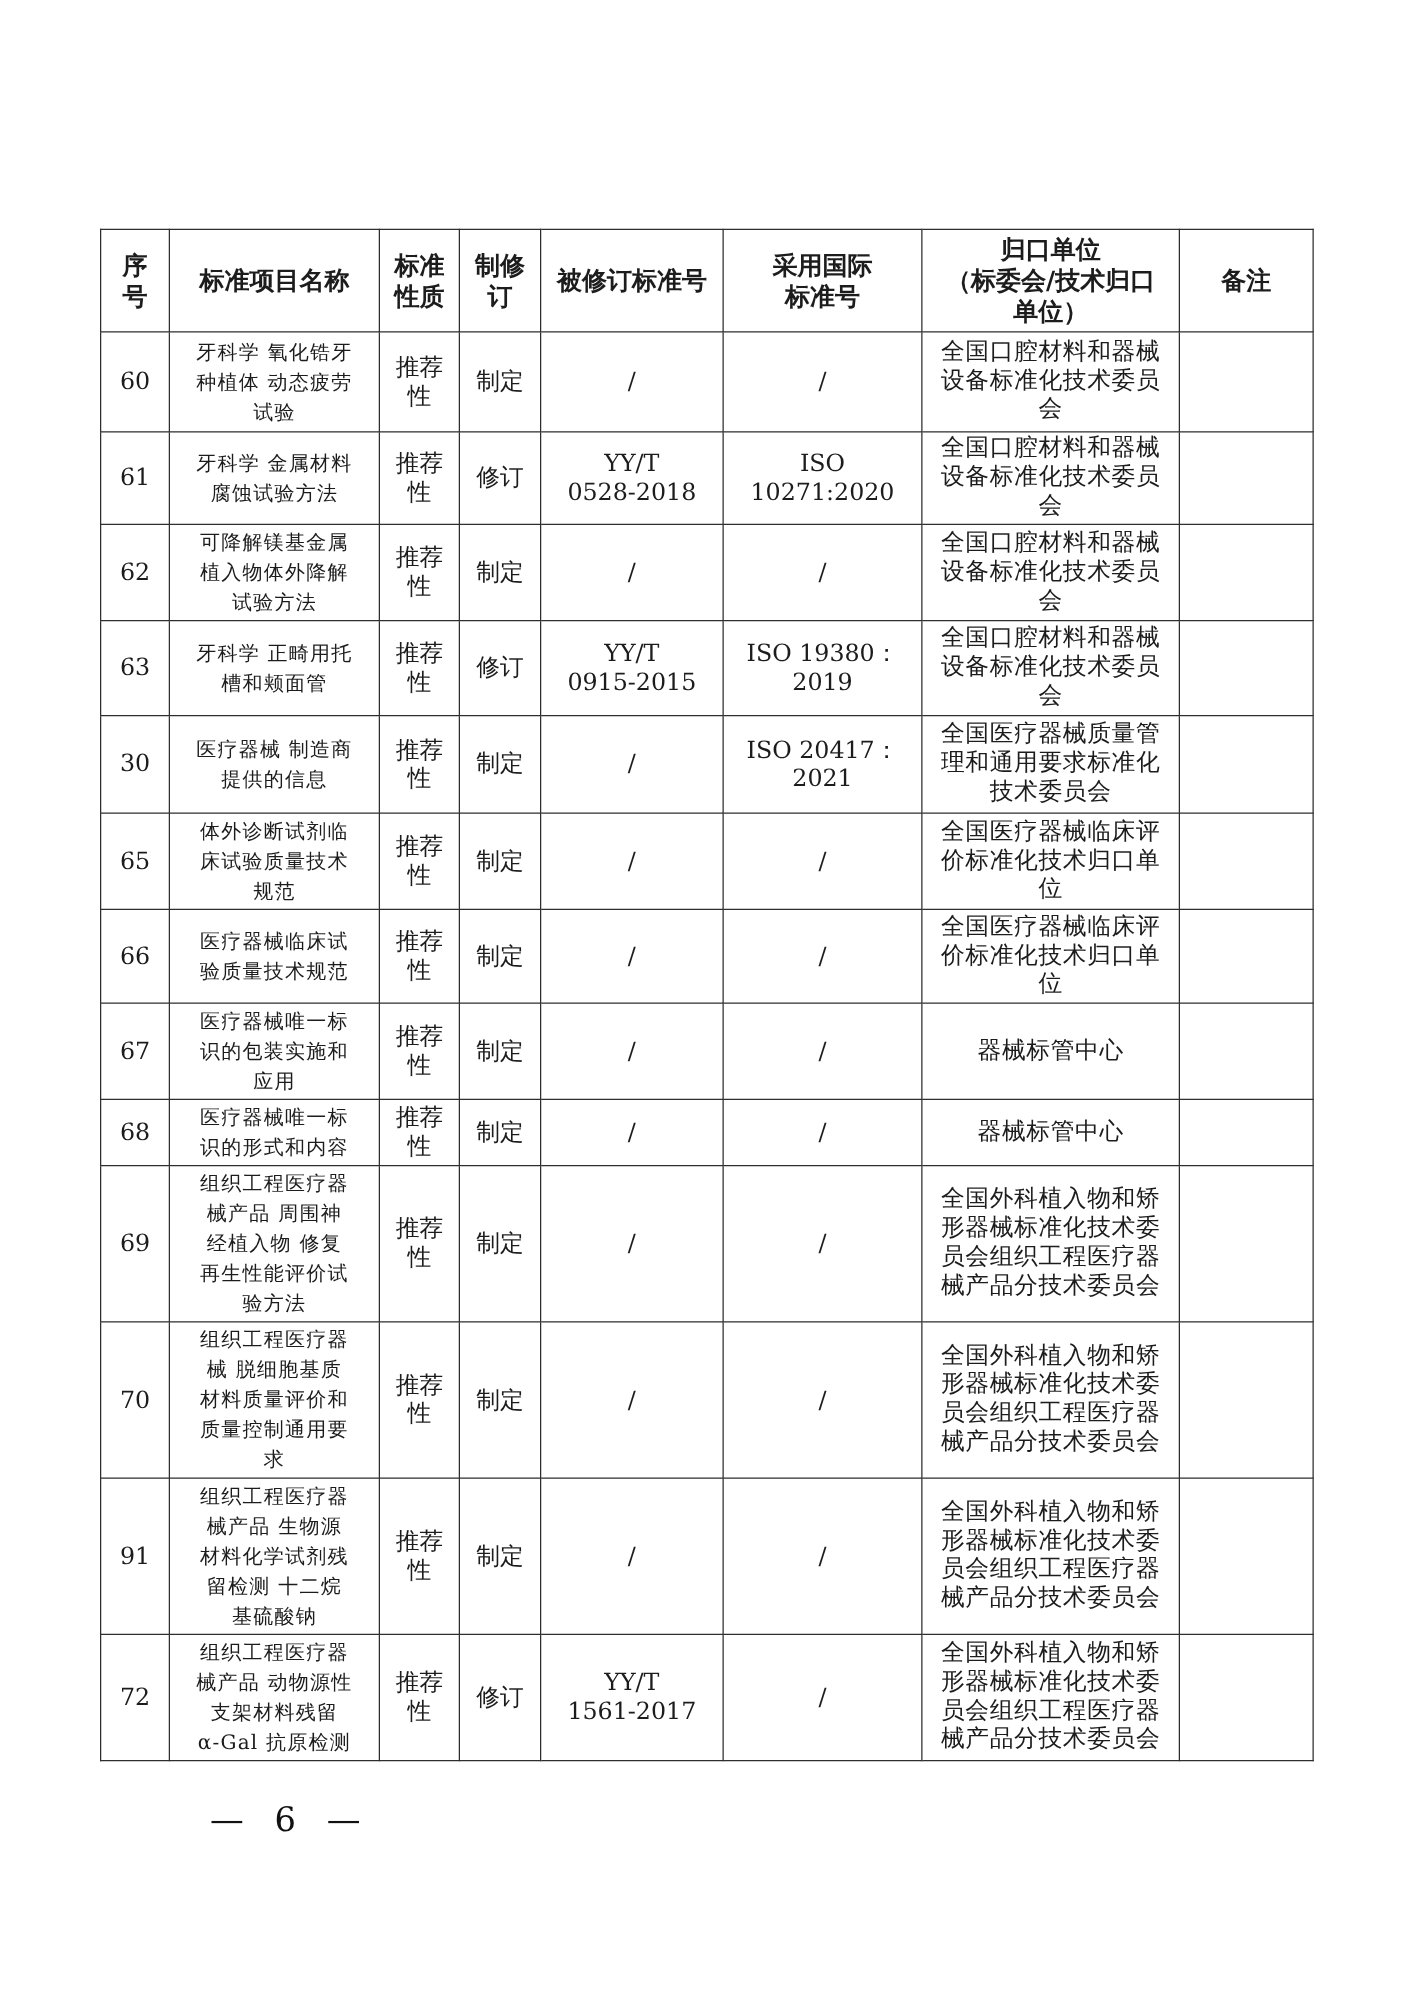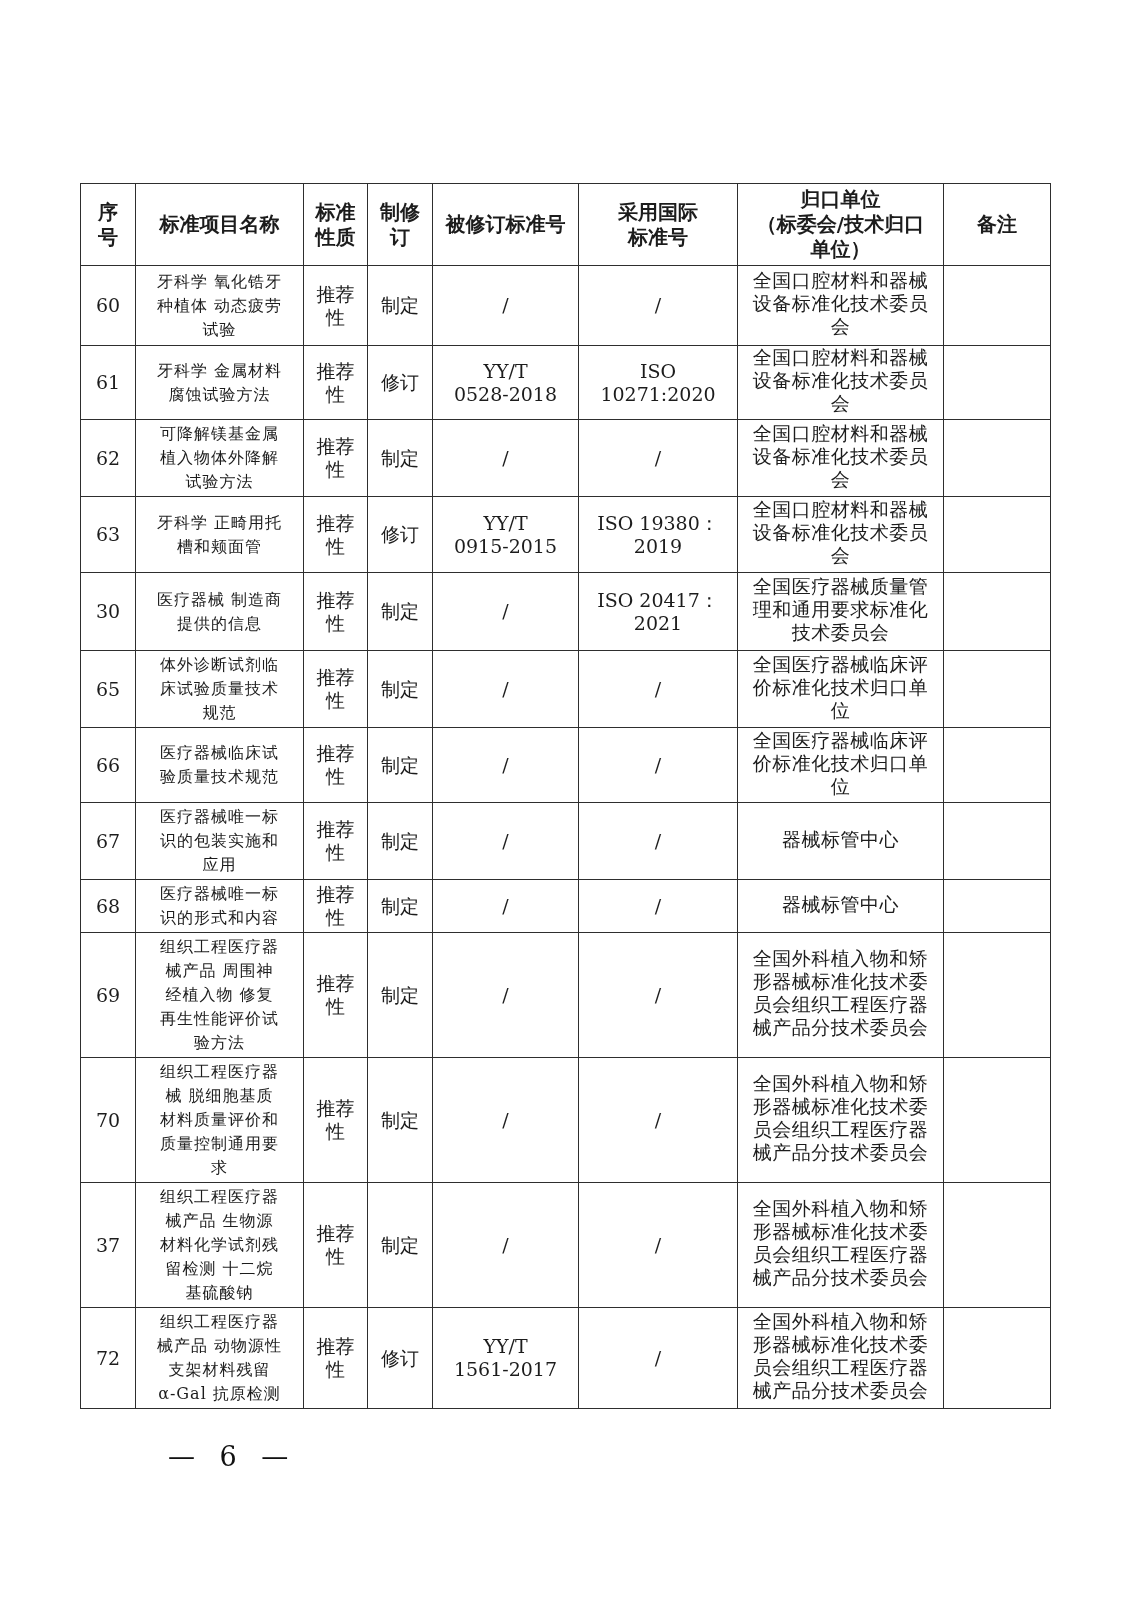--- a/index.html
+++ b/index.html
@@ -261,21 +261,21 @@
           <td>制定</td>
           <td>/</td>
           <td>/</td>
           <td>全国外科植入物和矫
 形器械标准化技术委
 员会组织工程医疗器
 械产品分技术委员会</td>
           <td></td>
         </tr>
         <tr>
-          <td>37</td>
+          <td>91</td>
           <td>组织工程医疗器
 械产品 生物源
 材料化学试剂残
 留检测 十二烷
 基硫酸钠</td>
           <td>推荐
 性</td>
           <td>制定</td>
           <td>/</td>
           <td>/</td>

